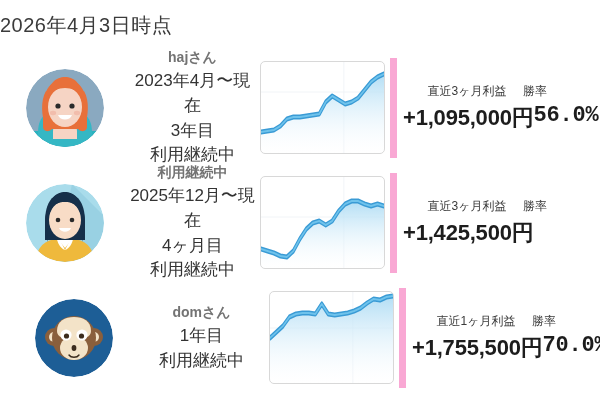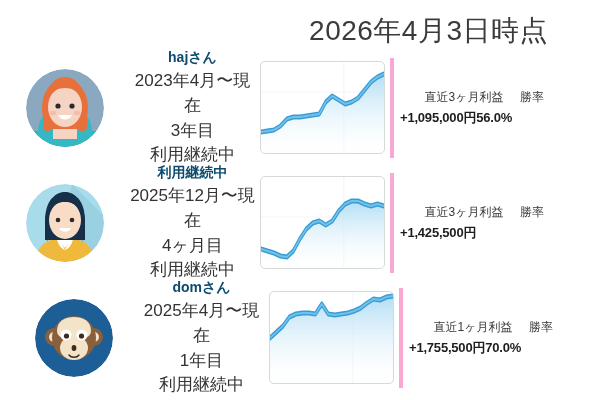--- a/index.html
+++ b/index.html
@@ -18,22 +18,22 @@
     position: relative;
     width: 600px;
     height: 400px;
     box-sizing: border-box;
   }
   .page-title {
     position: absolute;
     top: 12px;
     left: 0;
     width: 548px;
-    text-align: right;
-    font-size: 28px;
+    text-align: left;
+    font-size: 20px;
     color: #3b3b3b;
     letter-spacing: 0.5px;
     font-weight: 400;
   }
 
   .row {
     position: absolute;
     left: 0;
     width: 600px;
     height: 115px;
@@ -62,21 +62,21 @@
 
   
   .identity {
     width: 125px;
     text-align: center;
     line-height: 1.45;
   }
   .identity .name {
     font-size: 14px;
     font-weight: bold;
-    color: #0c4a6e;
+    color: #737373;
     margin-bottom: 2px;
   }
   .identity .meta {
     font-size: 17px;
     color: #333333;
   }
 
   
   .chart-cell {
     width: 135px;
@@ -93,21 +93,21 @@
     box-sizing: border-box;
     overflow: hidden;
     position: relative;
   }
   .chart-box svg { display: block; }
 
   
   .stats-cell {
     flex: 1;
     height: 100px;
-    border-left: 4px solid #f9a8d4;
+    border-left: 7px solid #f9a8d4;
     padding-left: 6px;
     box-sizing: border-box;
     display: flex;
     flex-direction: column;
     justify-content: center;
   }
   .stats-heads {
     display: flex;
     align-items: baseline;
     font-size: 12px;
@@ -116,32 +116,33 @@
   }
   .stats-heads .h-profit {
     width: 112px;
     text-align: center;
   }
   .stats-heads .h-rate {
     width: 72px;
   }
   .stats-values {
     display: flex;
-    align-items: center;
-    font-size: 13px;
+    align-items: flex-start;
+    font-size: 22px;
     font-weight: bold;
     color: #1d1d1d;
     letter-spacing: -0.2px;
     margin-top: 3px;
   }
   .stats-values .v-profit {
     white-space: nowrap;
   }
   .stats-values .v-rate {
     white-space: nowrap;
+    font-family: Liberation Mono, monospace;
   }
 </style>
 </head>
 <body>
 
 <div class="page">
 
   <div class="page-title">2026年4月3日時点</div>
 
   <div class="row row-1">
@@ -300,21 +301,20 @@
             <circle cx="46.5" cy="37" r="2.6" fill="#3b2c1e"></circle>
             <ellipse cx="39" cy="49" rx="2.4" ry="3" fill="#3b2c1e"></ellipse>
             <path d="M34 56 C36 59 42 59 44 56" stroke="#3b2c1e" stroke-width="1.4" fill="none" stroke-linecap="round"></path>
           </g>
         </svg>
       </div>
     </div>
 
     <div class="identity">
       <div class="name">domさん</div>
-      <div class="meta">2025年4月〜現在</div>
       <div class="meta">1年目</div>
       <div class="meta">利用継続中</div>
     </div>
 
     <div class="chart-cell">
       <div class="chart-box">
         <svg width="123" height="91" viewBox="0 0 190 91" preserveAspectRatio="none" aria-hidden="true">
           <defs>
             <linearGradient id="g3" x1="0" y1="0" x2="0" y2="1">
               <stop offset="0%" stop-color="#aedcf4" stop-opacity="0.95"></stop>

